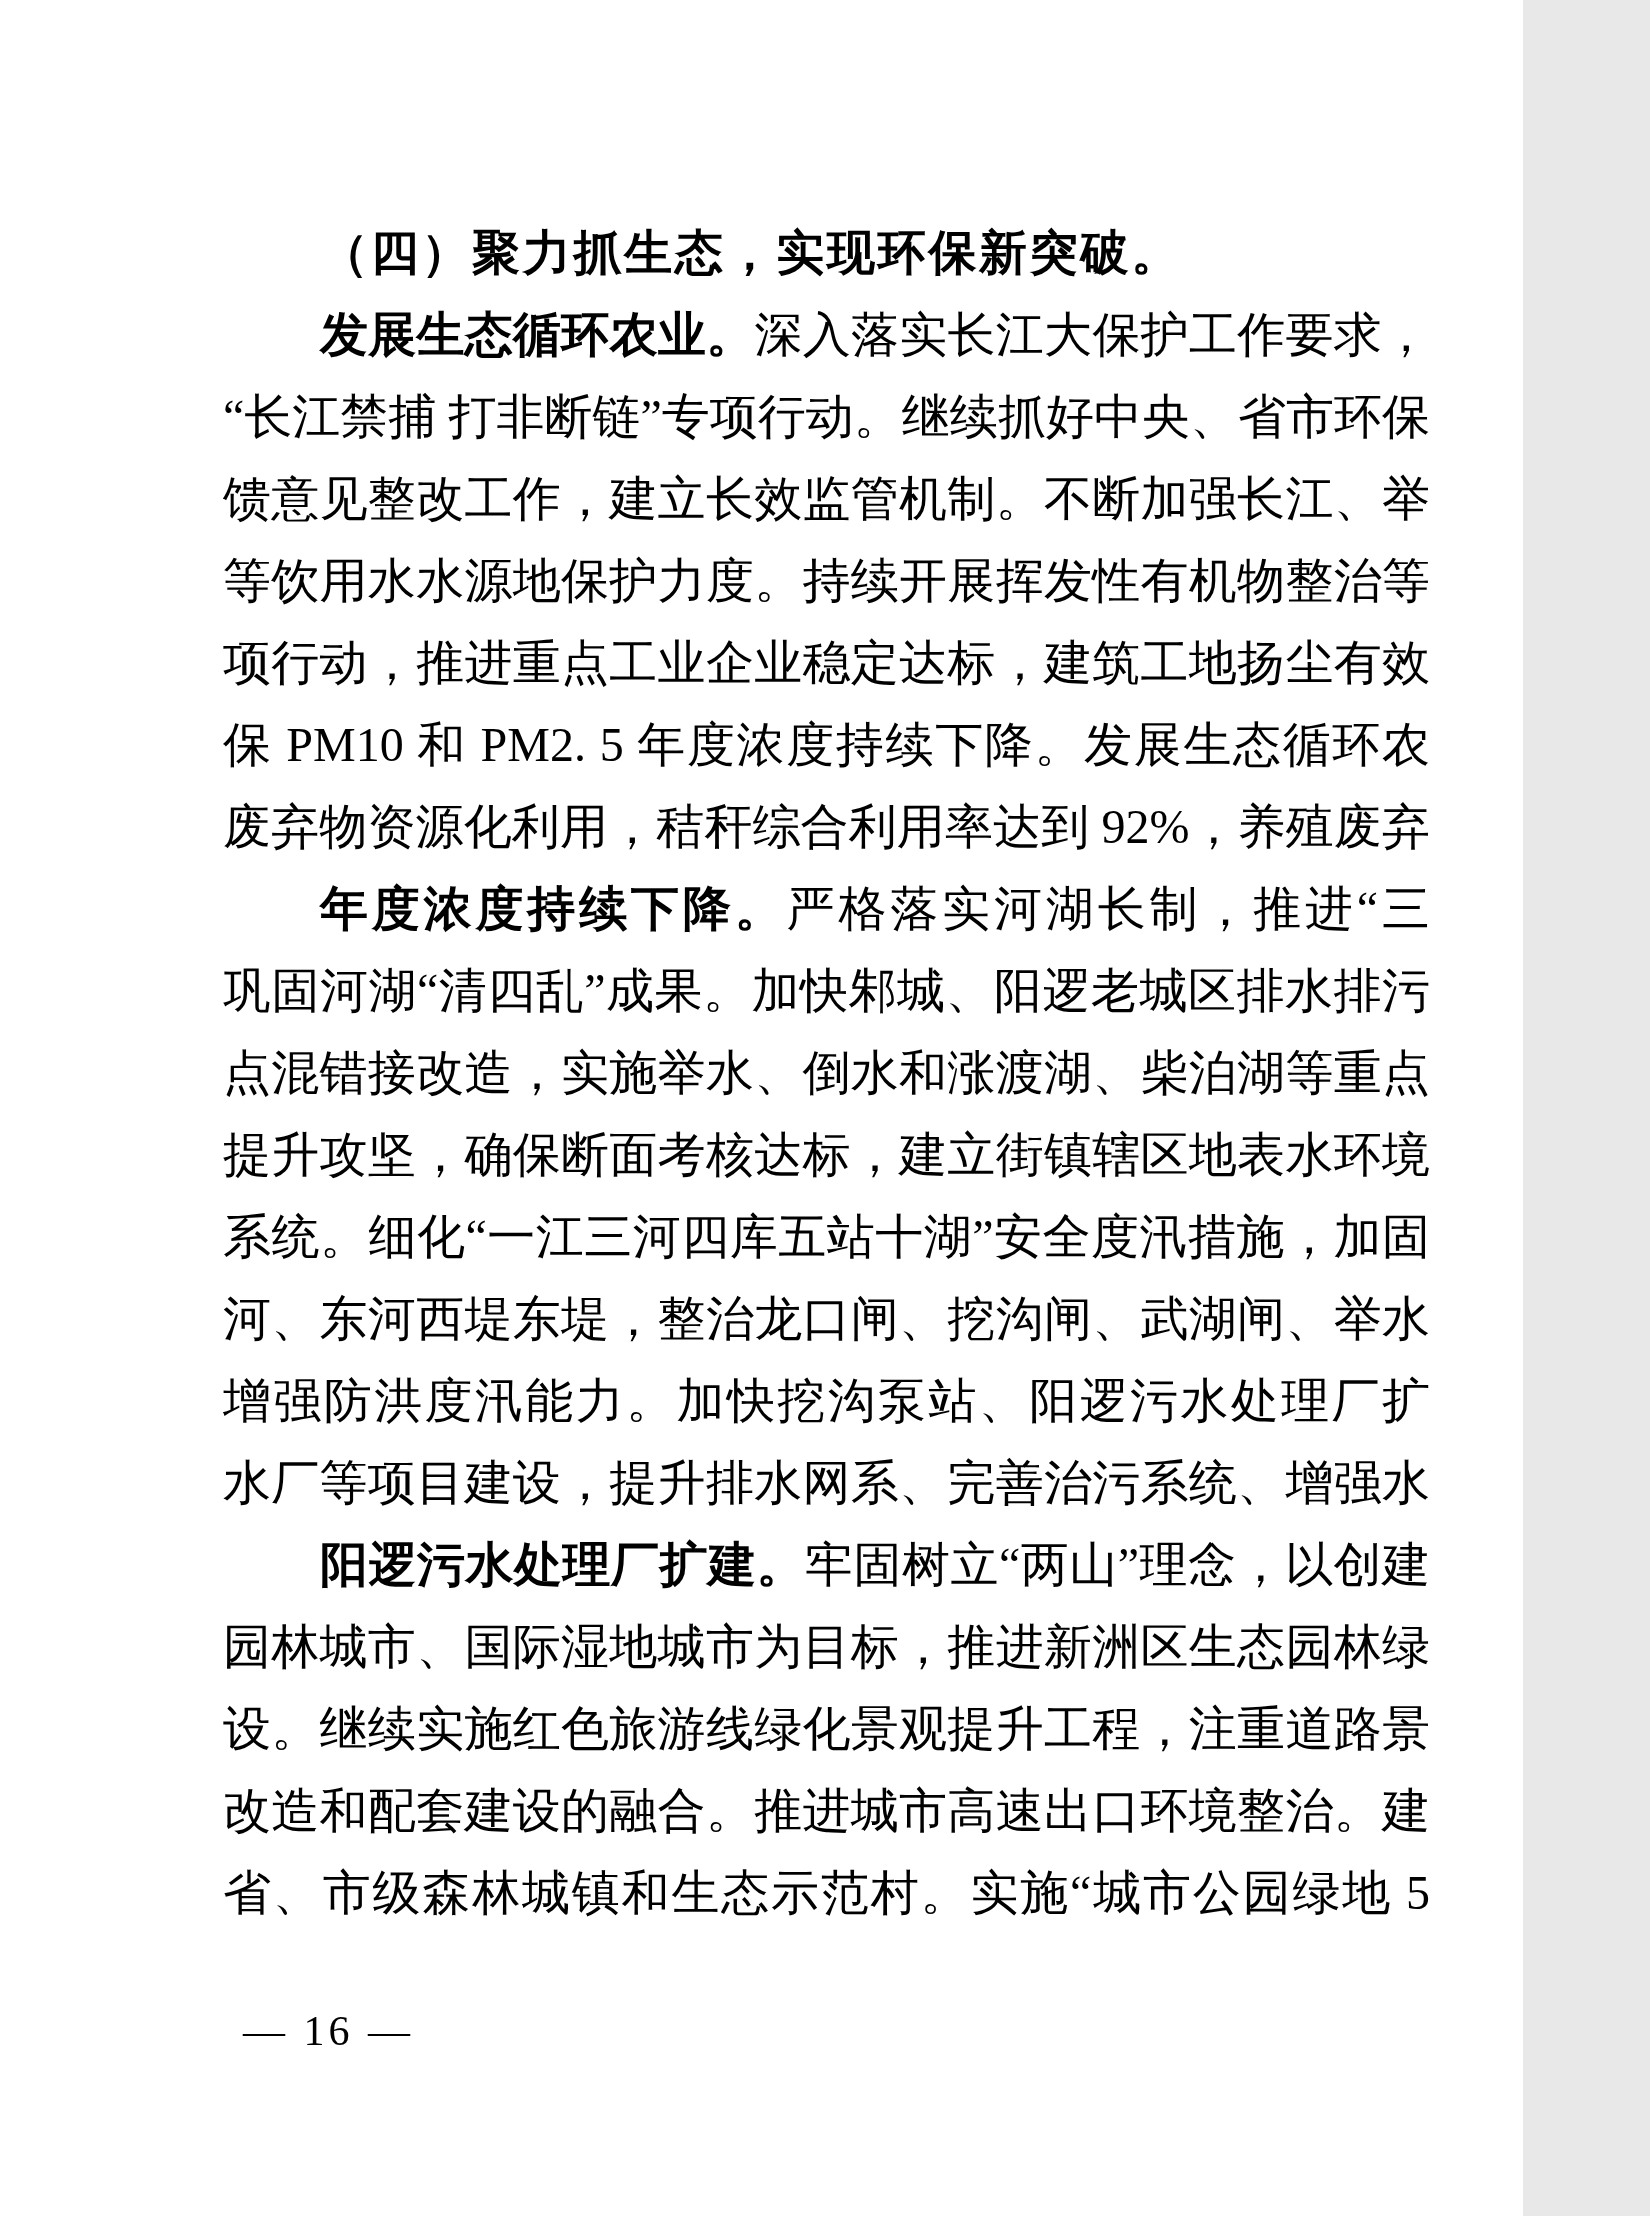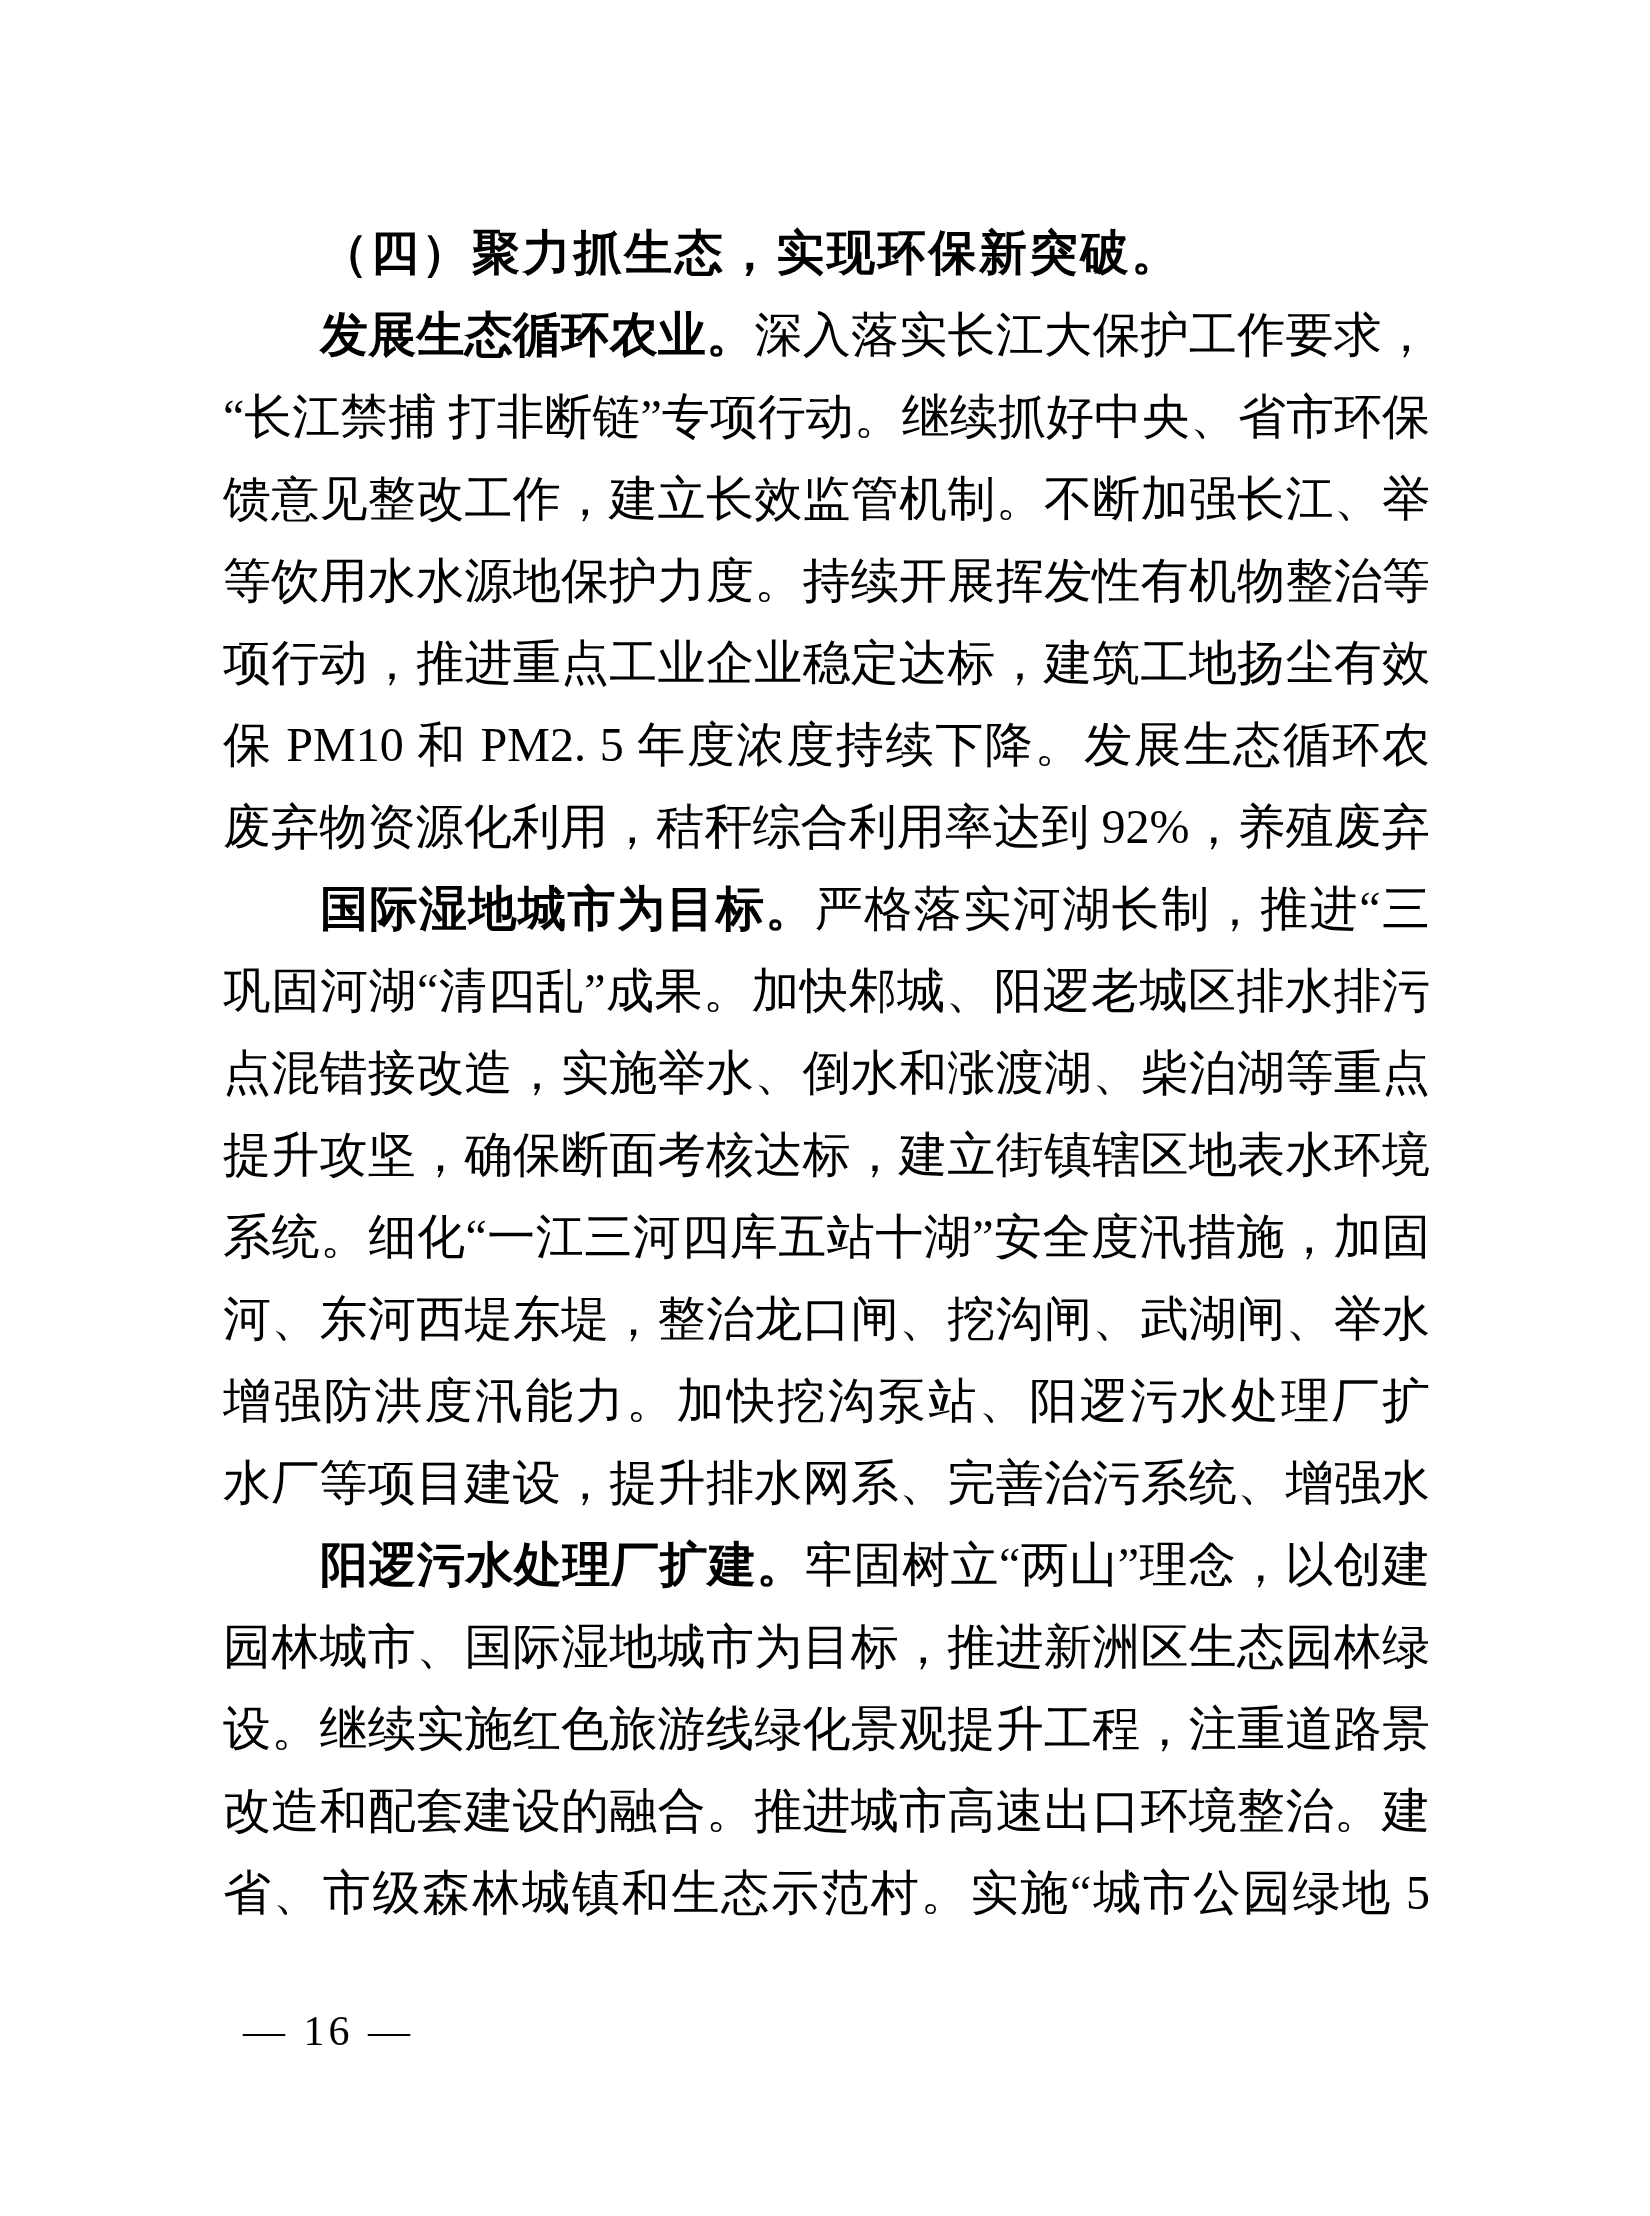--- a/index.html
+++ b/index.html
@@ -2,21 +2,21 @@
 <html style="font-size:10.6px"><head>
 <meta charset="utf-8">
 <style>
   html, body {
     margin: 0;
     padding: 0;
     background: #e8e8e8;
   }
   .page {
     position: relative;
-    width: 1650px;
+    width: 1523px;
     height: 2216px;
     background: #ffffff;
     color: #000000;
     font-family: "Liberation Serif", "DejaVu Serif", serif;
     overflow: hidden;
   }
   .text-block {
     position: absolute;
     left: 223px;
     top: 212px;
@@ -59,21 +59,21 @@
 <div class="page">
   <div class="text-block">
       <div class="line indent heading"><b>（四）聚力抓生态，实现环保新突破。</b></div>
       <div class="line fill indent"><b>发展生态循环农业。</b><span>深入落实长江大保护工作要求，推进</span></div>
       <div class="line fill"><span>“长江禁捕 打非断链”专项行动。继续抓好中央、省市环保督察反</span></div>
       <div class="line fill"><span>馈意见整改工作，建立长效监管机制。不断加强长江、举水、倒水</span></div>
       <div class="line fill"><span>等饮用水水源地保护力度。持续开展挥发性有机物整治等各类专</span></div>
       <div class="line fill"><span>项行动，推进重点工业企业稳定达标，建筑工地扬尘有效控制，确</span></div>
       <div class="line fill"><span>保 PM10 和 PM2. 5 年度浓度持续下降。发展生态循环农业，实现</span></div>
       <div class="line fill"><span>废弃物资源化利用，秸秆综合利用率达到 92%，养殖废弃物资源</span></div>
-      <div class="line fill indent"><b>国际湿地城市为目标。</b><span>严格落实河湖长制，推进“三清”行动，</span></div>
+      <div class="line fill indent"><b>年度浓度持续下降。</b><span>严格落实河湖长制，推进“三清”行动，</span></div>
       <div class="line fill"><span>巩固河湖“清四乱”成果。加快邾城、阳逻老城区排水排污管网重</span></div>
       <div class="line fill"><span>点混错接改造，实施举水、倒水和涨渡湖、柴泊湖等重点湖泊水质</span></div>
       <div class="line fill"><span>提升攻坚，确保断面考核达标，建立街镇辖区地表水环境监测考核</span></div>
       <div class="line fill"><span>系统。细化“一江三河四库五站十湖”安全度汛措施，加固鄢家</span></div>
       <div class="line fill"><span>河、东河西堤东堤，整治龙口闸、挖沟闸、武湖闸、举水东港闸病险，</span></div>
       <div class="line fill"><span>增强防洪度汛能力。加快挖沟泵站、阳逻污水处理厂扩建、阳逻二</span></div>
       <div class="line fill"><span>水厂等项目建设，提升排水网系、完善治污系统、增强水源保障。</span></div>
       <div class="line fill indent"><b>阳逻污水处理厂扩建。</b><span>牢固树立“两山”理念，以创建国家生态</span></div>
       <div class="line fill"><span>园林城市、国际湿地城市为目标，推进新洲区生态园林绿带屏障建</span></div>
       <div class="line fill"><span>设。继续实施红色旅游线绿化景观提升工程，注重道路景观、林相</span></div>

